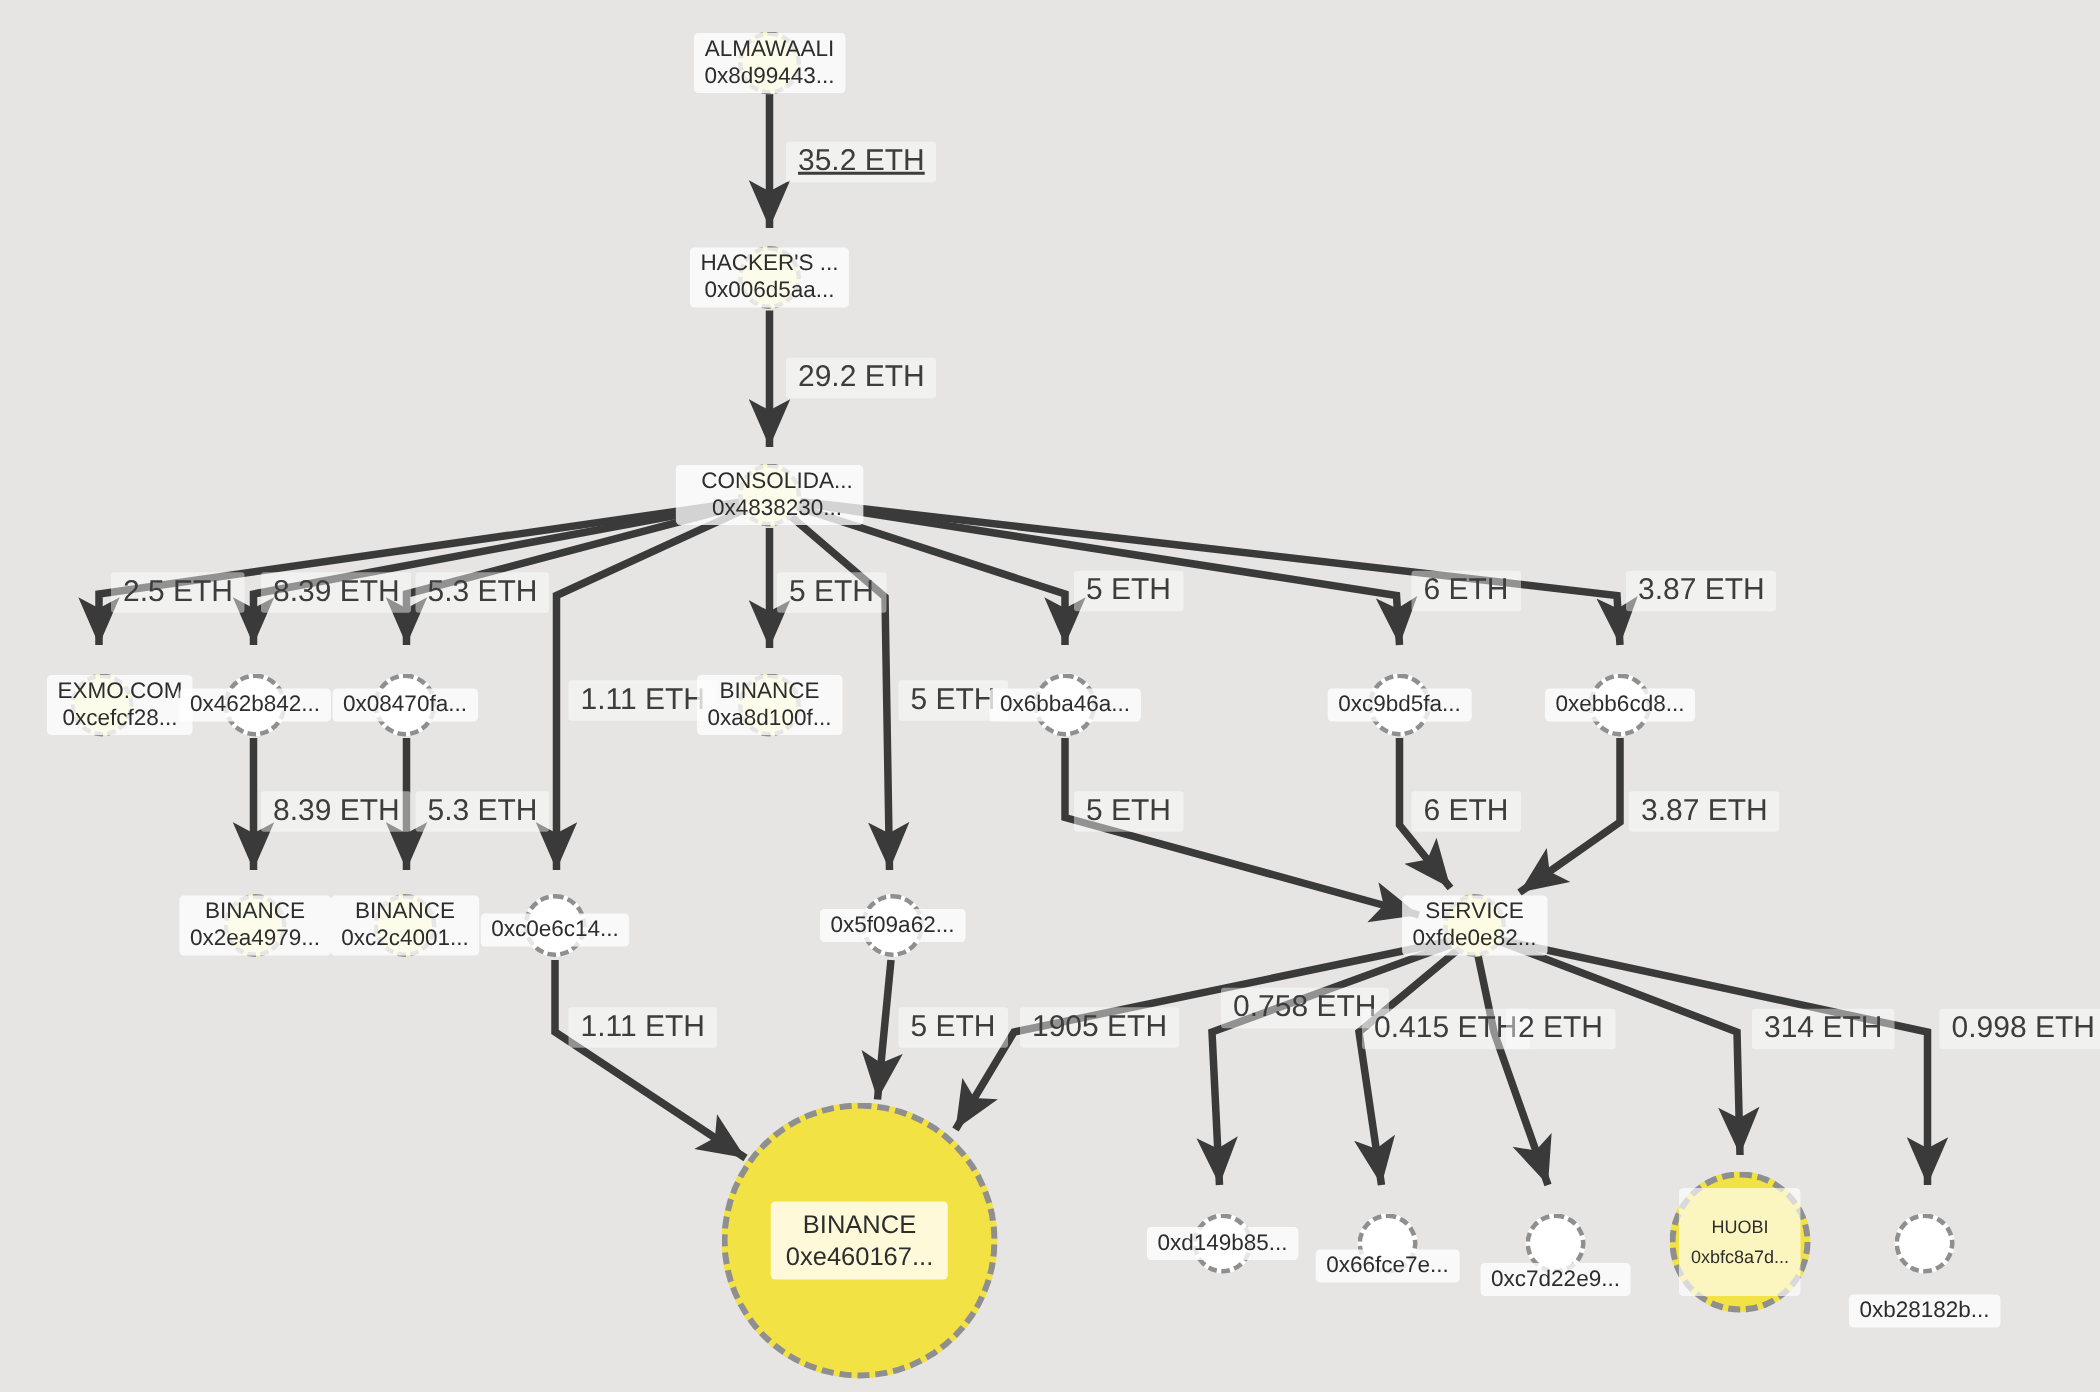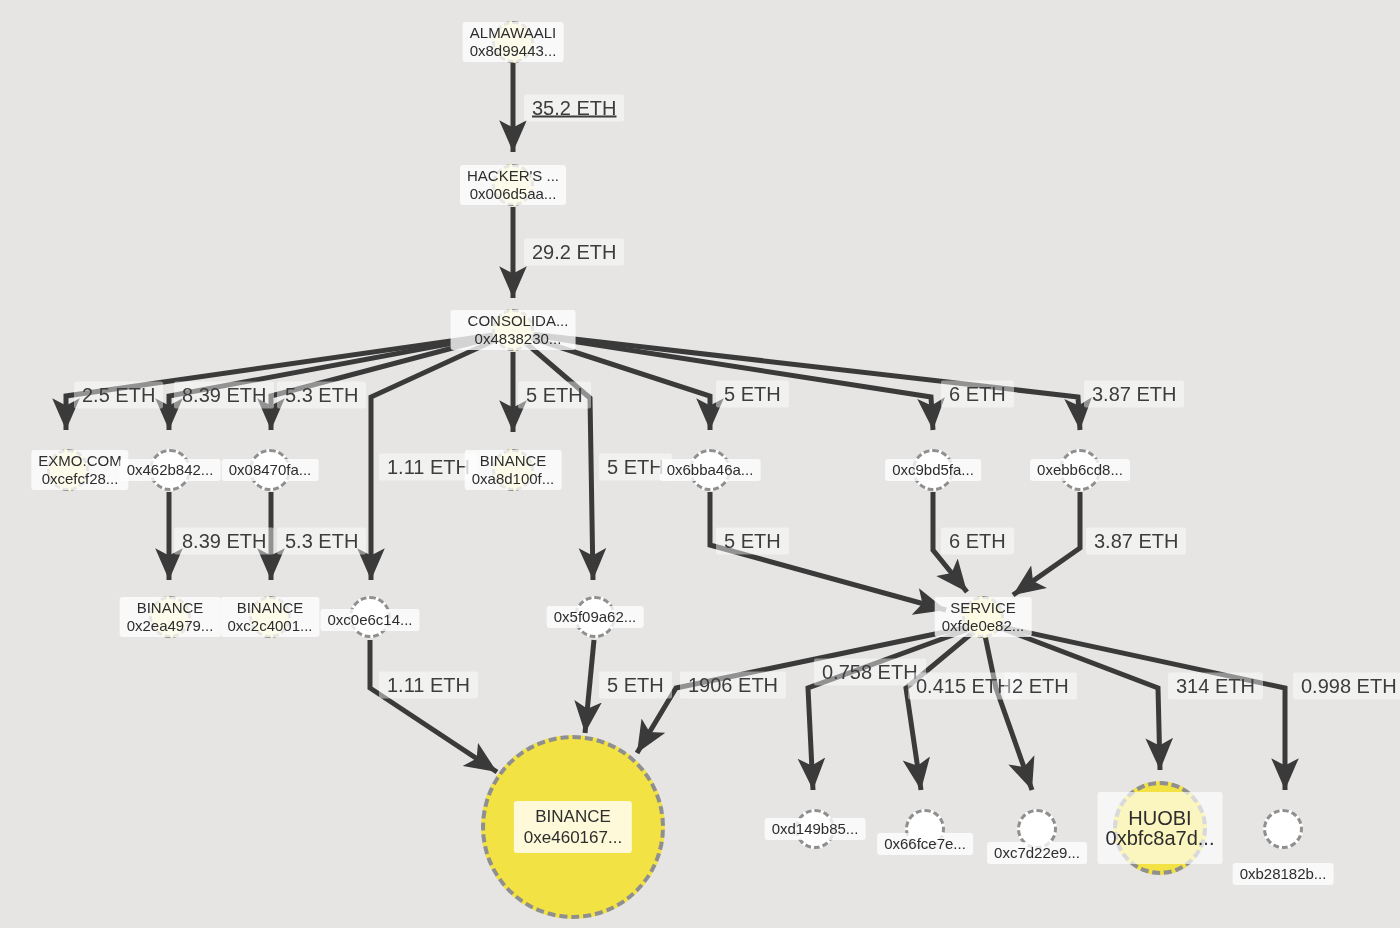--- a/index.html
+++ b/index.html
@@ -49,21 +49,21 @@
     background:rgba(255,255,255,0.78);
     border-radius:3px;
     padding:2px 7px;
     font-size:15px;
     line-height:18px;
     color:#2d2d2d;
     text-align:center;
     white-space:nowrap;
   }
   .nlabel.lg{font-size:17px;line-height:21px;padding:5px 10px;background:rgba(255,255,255,0.8);}
-  .nlabel.md{font-size:20px;line-height:20px;padding:16px 8px;background:rgba(255,255,255,0.66);}
+  .nlabel.md{font-size:12px;line-height:20px;padding:16px 8px;background:rgba(255,255,255,0.66);}
   .nlabel .addr{display:block;}
   .nlabel .nm{display:block;}
 </style>
 </head>
 <body>
 
 <div id="canvas">
 
   <svg id="edges" width="1400" height="928">
     <defs>
@@ -108,21 +108,21 @@
   <div class="amt" style="left:716px;top:394px;">5 ETH</div>
   <div class="amt" style="left:941px;top:394px;">6 ETH</div>
   <div class="amt" style="left:1084px;top:394px;">3.87 ETH</div>
   <div class="amt" style="left:174px;top:541px;">8.39 ETH</div>
   <div class="amt" style="left:277px;top:541px;">5.3 ETH</div>
   <div class="amt" style="left:716px;top:541px;">5 ETH</div>
   <div class="amt" style="left:941px;top:541px;">6 ETH</div>
   <div class="amt" style="left:1086px;top:541px;">3.87 ETH</div>
   <div class="amt" style="left:379px;top:685px;">1.11 ETH</div>
   <div class="amt" style="left:599px;top:685px;">5 ETH</div>
-  <div class="amt" style="left:680px;top:685px;">1906 ETH</div>
+  <div class="amt" style="left:680px;top:685px;">1905 ETH</div>
   <div class="amt" style="left:814px;top:672px;">0.758 ETH</div>
   <div class="amt" style="left:908px;top:686px;">0.415 ETH</div>
   <div class="amt" style="left:1004px;top:686px;">2 ETH</div>
   <div class="amt" style="left:1168px;top:686px;">314 ETH</div>
   <div class="amt" style="left:1293px;top:686px;">0.998 ETH</div>
 
   <div>
     <div class="circle pale" style="left:492px;top:21px;width:42px;height:42px;"></div>
     <div class="nlabel" style="left:513px;top:42px;">
       <span class="nm">ALMAWAALI</span>

